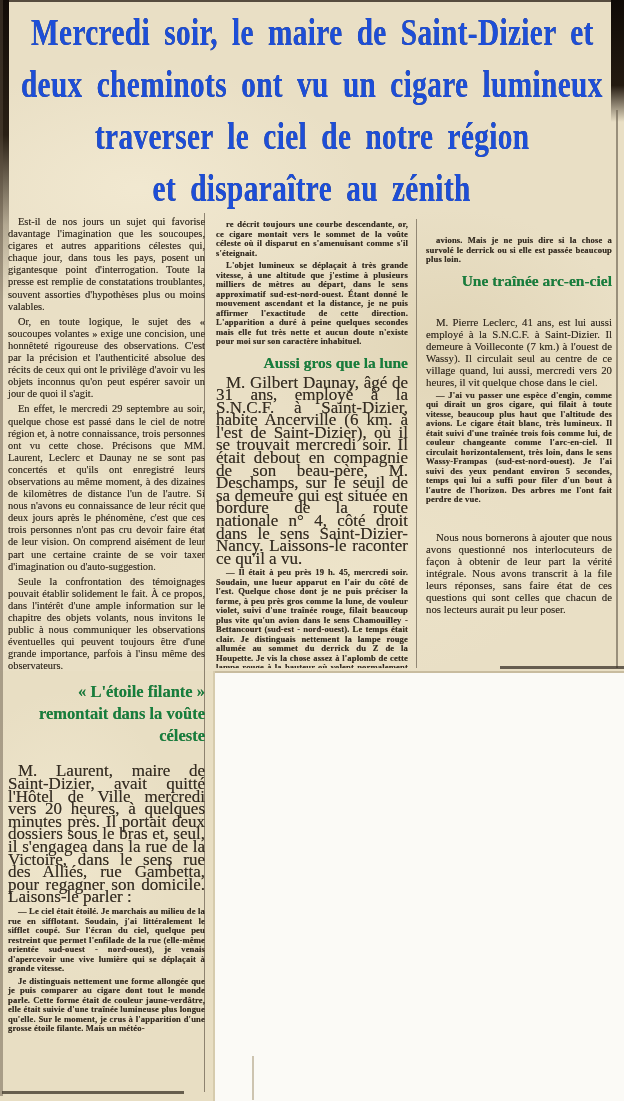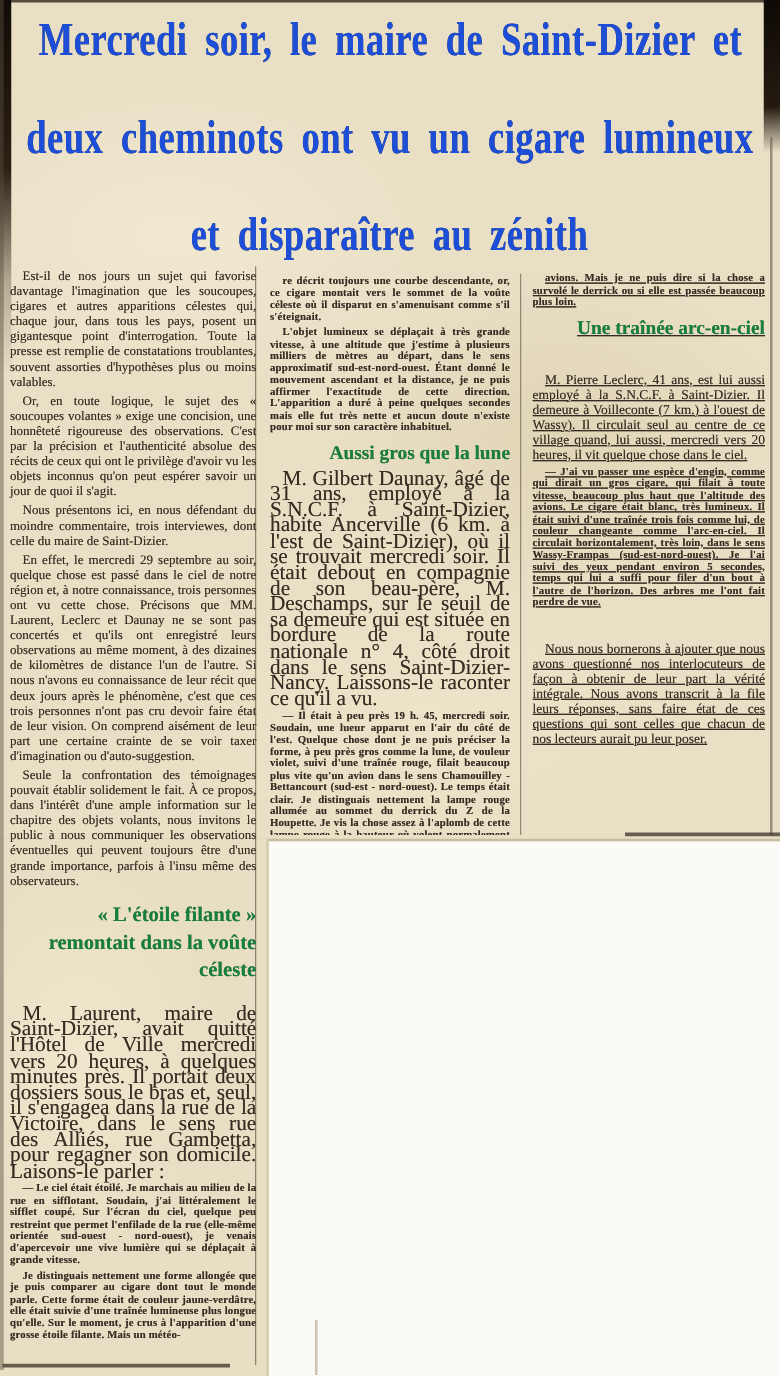--- a/index.html
+++ b/index.html
@@ -48,21 +48,21 @@
   .hl-in{
     display:inline-block;transform:scaleX(.77);transform-origin:center;
     font-weight:700;font-size:38px;letter-spacing:.5px;word-spacing:.22em;
     text-shadow:0 0 .6px rgba(30,22,14,.8);
   }
   
   .col{position:absolute;color:#352d23;text-align:justify;
        text-shadow:0 0 .45px rgba(48,38,26,.55);}
   .col1{left:8px;top:216px;width:197px;height:882px;}
   .col2{left:216px;top:220px;width:192px;height:448px;overflow:hidden;}
-  .col3{left:426px;top:218px;width:186px;height:450px;overflow:hidden;text-decoration:underline;}
+  .col3{left:426px;top:236px;width:186px;height:450px;overflow:hidden;}
   p{margin:0 0 3px;text-indent:10px;}
   .sm{font-size:10.4px;line-height:12.1px;}
   .md{font-size:17px;line-height:12.6px;}
   .md3{font-size:10.8px;line-height:12px;margin-top:26px;}
   .qt{font-size:8.6px;line-height:9.5px;font-weight:700;letter-spacing:.15px;}
   .sub{font-weight:700;text-align:right;text-indent:0;margin:6px 0 5px;
        font-size:15.5px;line-height:19px;color:#15803d;}
   .sub1{font-size:16.5px;line-height:22px;margin:9px 0 18px;}
 </style>
 </head>
@@ -80,27 +80,27 @@
   <div class="rule-right-edge"></div>
   <div class="rule-c1c2"></div>
   <div class="rule-c2c3"></div>
   <div class="strip-bottom-line"></div>
   <div class="cut-line-bottom-right"></div>
   <div class="edge-mark"></div>
 
   <header class="headline">
     <div class="hl"><span class="hl-in">Mercredi soir, le maire de Saint-Dizier et</span></div>
     <div class="hl"><span class="hl-in">deux cheminots ont vu un cigare lumineux</span></div>
+    <div class="hl"><span class="hl-in">traverser le ciel de notre région</span></div>
     <div class="hl"><span class="hl-in">et disparaître au zénith</span></div>
   </header>
 
   <section class="col col1">
     <p class="sm">Est-il de nos jours un sujet qui favorise davantage l'imagination que les soucoupes, cigares et autres apparitions célestes qui, chaque jour, dans tous les pays, posent un gigantesque point d'interrogation. Toute la presse est remplie de constatations troublantes, souvent assorties d'hypothèses plus ou moins valables.</p>
     <p class="sm">Or, en toute logique, le sujet des « soucoupes volantes » exige une concision, une honnêteté rigoureuse des observations. C'est par la précision et l'authenticité absolue des récits de ceux qui ont le privilège d'avoir vu les objets inconnus qu'on peut espérer savoir un jour de quoi il s'agit.</p>
-    <p class="sm">Nous présentons ici, en nous défendant du moindre commentaire, trois interviewes, dont celle du maire de Saint-Dizier.</p>
     <p class="sm">En effet, le mercredi 29 septembre au soir, quelque chose est passé dans le ciel de notre région et, à notre connaissance, trois personnes ont vu cette chose. Précisons que MM. Laurent, Leclerc et Daunay ne se sont pas concertés et qu'ils ont enregistré leurs observations au même moment, à des dizaines de kilomètres de distance l'un de l'autre. Si nous n'avons eu connaissance de leur récit que deux jours après le phénomène, c'est que ces trois personnes n'ont pas cru devoir faire état de leur vision. On comprend aisément de leur part une certaine crainte de se voir taxer d'imagination ou d'auto-suggestion.</p>
     <p class="sm">Seule la confrontation des témoignages pouvait établir solidement le fait. À ce propos, dans l'intérêt d'une ample information sur le chapitre des objets volants, nous invitons le public à nous communiquer les observations éventuelles qui peuvent toujours être d'une grande importance, parfois à l'insu même des observateurs.</p>
     <h2 class="sub sub1">« L'étoile filante » remontait dans la voûte céleste</h2>
     <p class="md">M. Laurent, maire de Saint-Dizier, avait quitté l'Hôtel de Ville mercredi vers 20 heures, à quelques minutes près. Il portait deux dossiers sous le bras et, seul, il s'engagea dans la rue de la Victoire, dans le sens rue des Alliés, rue Gambetta, pour regagner son domicile. Laisons-le parler :</p>
     <p class="qt">— Le ciel était étoilé. Je marchais au milieu de la rue en sifflotant. Soudain, j'ai littéralement le sifflet coupé. Sur l'écran du ciel, quelque peu restreint que permet l'enfilade de la rue (elle-même orientée sud-ouest - nord-ouest), je venais d'apercevoir une vive lumière qui se déplaçait à grande vitesse.</p>
     <p class="qt">Je distinguais nettement une forme allongée que je puis comparer au cigare dont tout le monde parle. Cette forme était de couleur jaune-verdâtre, elle était suivie d'une traînée lumineuse plus longue qu'elle. Sur le moment, je crus à l'apparition d'une grosse étoile filante. Mais un météo-</p>
   </section>
 
   <section class="col col2">
     <p class="qt">re décrit toujours une courbe descendante, or, ce cigare montait vers le sommet de la voûte céleste où il disparut en s'amenuisant comme s'il s'éteignait.</p>

